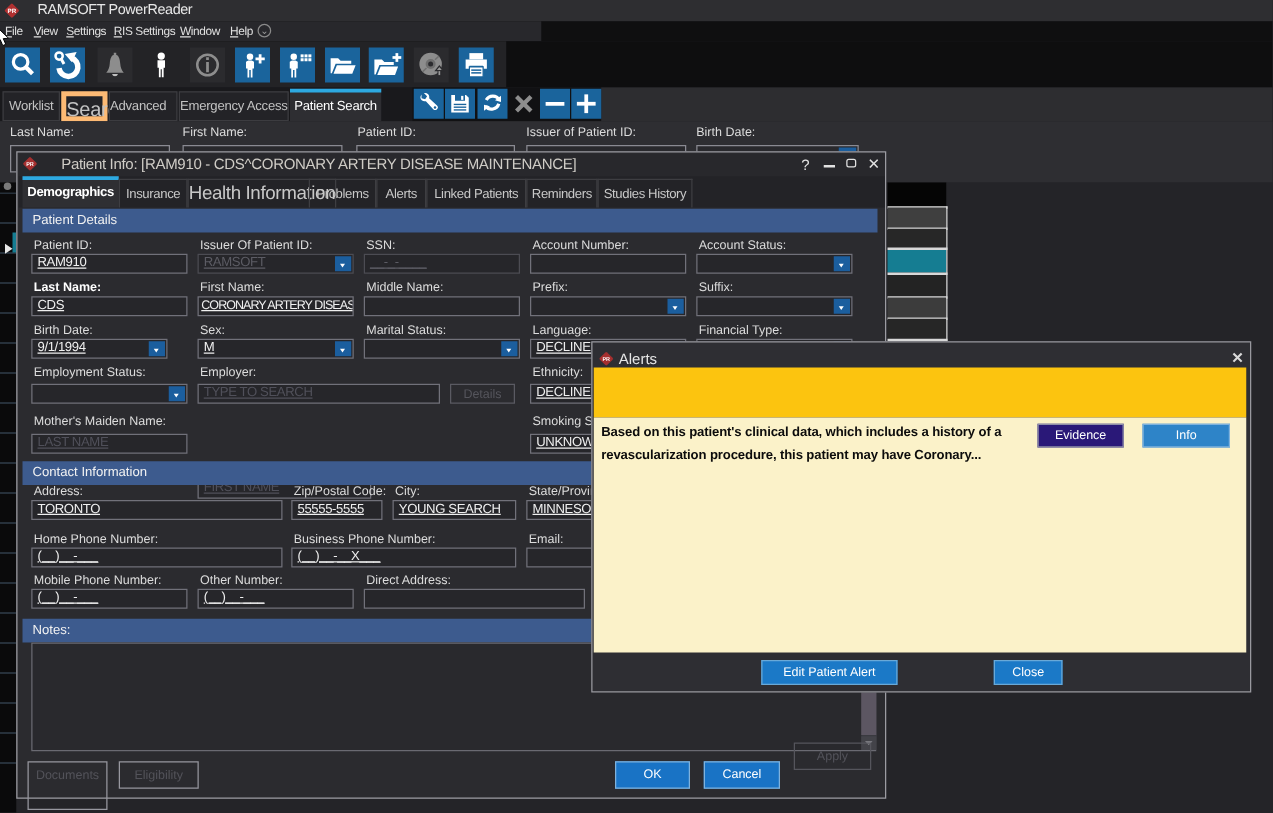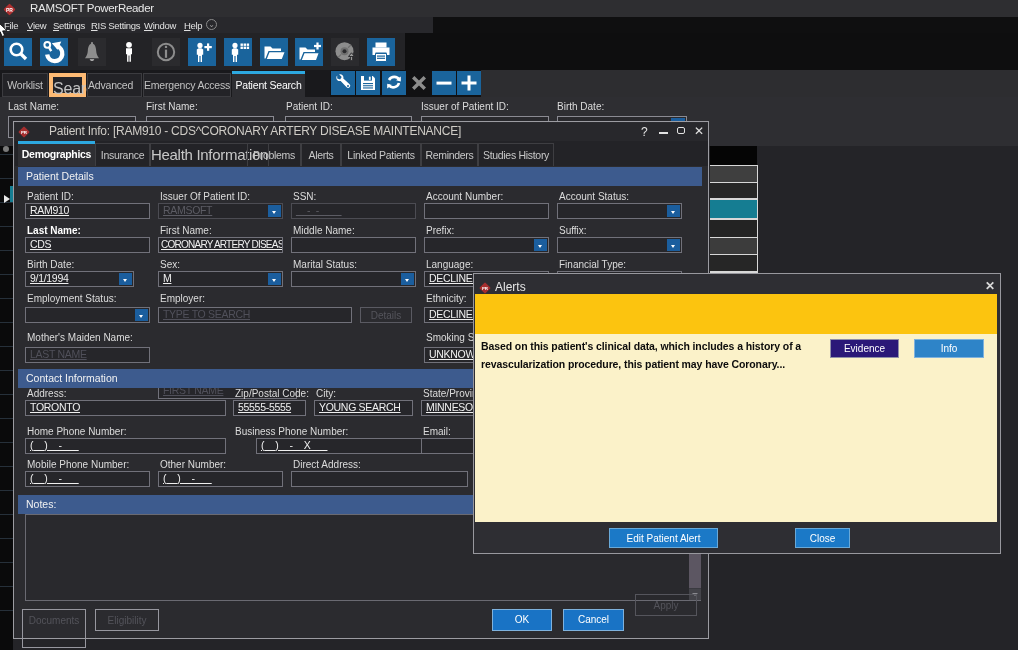--- a/index.html
+++ b/index.html
@@ -321,21 +321,21 @@
   <div class="lbl" style="left:316px;top:388px;">City:</div>
   <div class="lbl" style="left:423px;top:388px;">State/Province:</div>
   <div class="inp" style="left:25px;top:400px;width:201px;">TORONTO</div>
   <div class="inp" style="left:233px;top:400px;width:73px;">55555-5555</div>
   <div class="inp" style="left:314px;top:400px;width:99px;">YOUNG SEARCH</div>
   <div class="inp" style="left:421px;top:400px;width:125px;">MINNESOTA</div>
   <div class="lbl" style="left:27px;top:426px;">Home Phone Number:</div>
   <div class="lbl" style="left:235px;top:426px;">Business Phone Number:</div>
   <div class="lbl" style="left:423px;top:426px;">Email:</div>
   <div class="inp" style="left:25px;top:438px;width:201px;">(__)__-___</div>
-  <div class="inp" style="left:233px;top:438px;width:180px;margin-left:23px;">(__)__-__X___</div>
+  <div class="inp" style="left:233px;top:438px;width:180px;">(__)__-__X___</div>
   <div class="inp" style="left:421px;top:438px;width:125px;"></div>
   <div class="lbl" style="left:27px;top:459px;">Mobile Phone Number:</div>
   <div class="lbl" style="left:160px;top:459px;">Other Number:</div>
   <div class="lbl" style="left:293px;top:459px;">Direct Address:</div>
   <div class="inp" style="left:25px;top:471px;width:125px;">(__)__-___</div>
   <div class="inp" style="left:158px;top:471px;width:125px;">(__)__-___</div>
   <div class="inp" style="left:291px;top:471px;width:177px;"></div>
 
   <div class="hdr" style="top:495px;">Notes:</div>
   <div class="abs" style="left:25px;top:514px;width:676px;height:87px;background:#29292d;border:1px solid #6a6a72;"></div>

